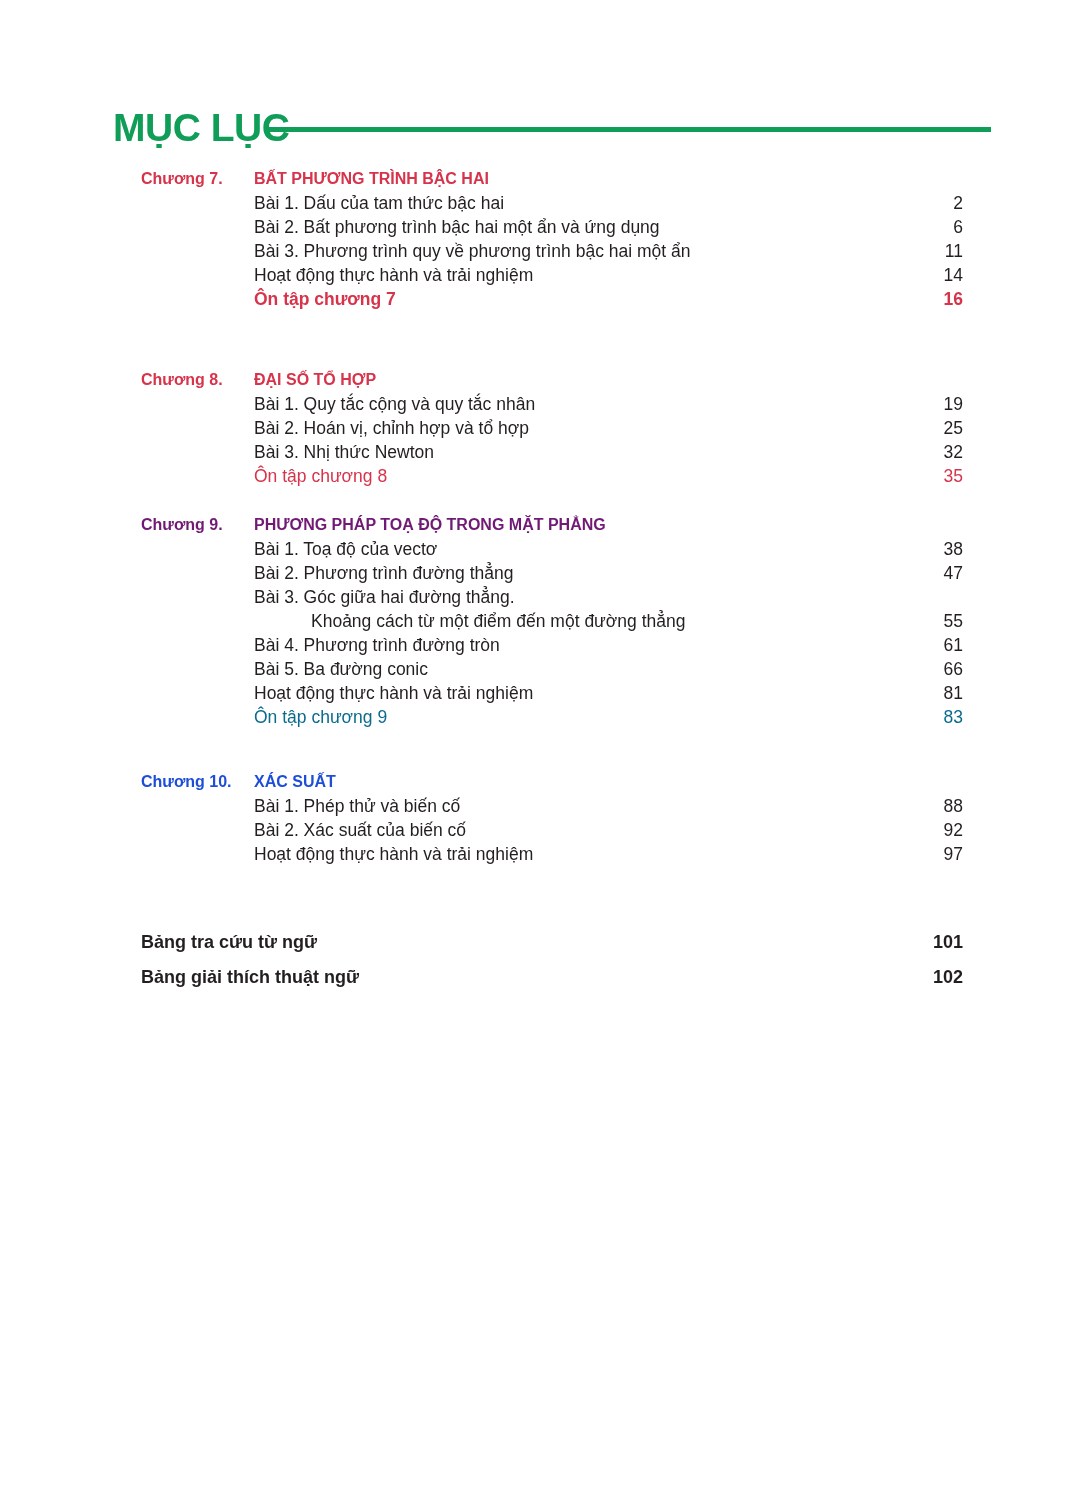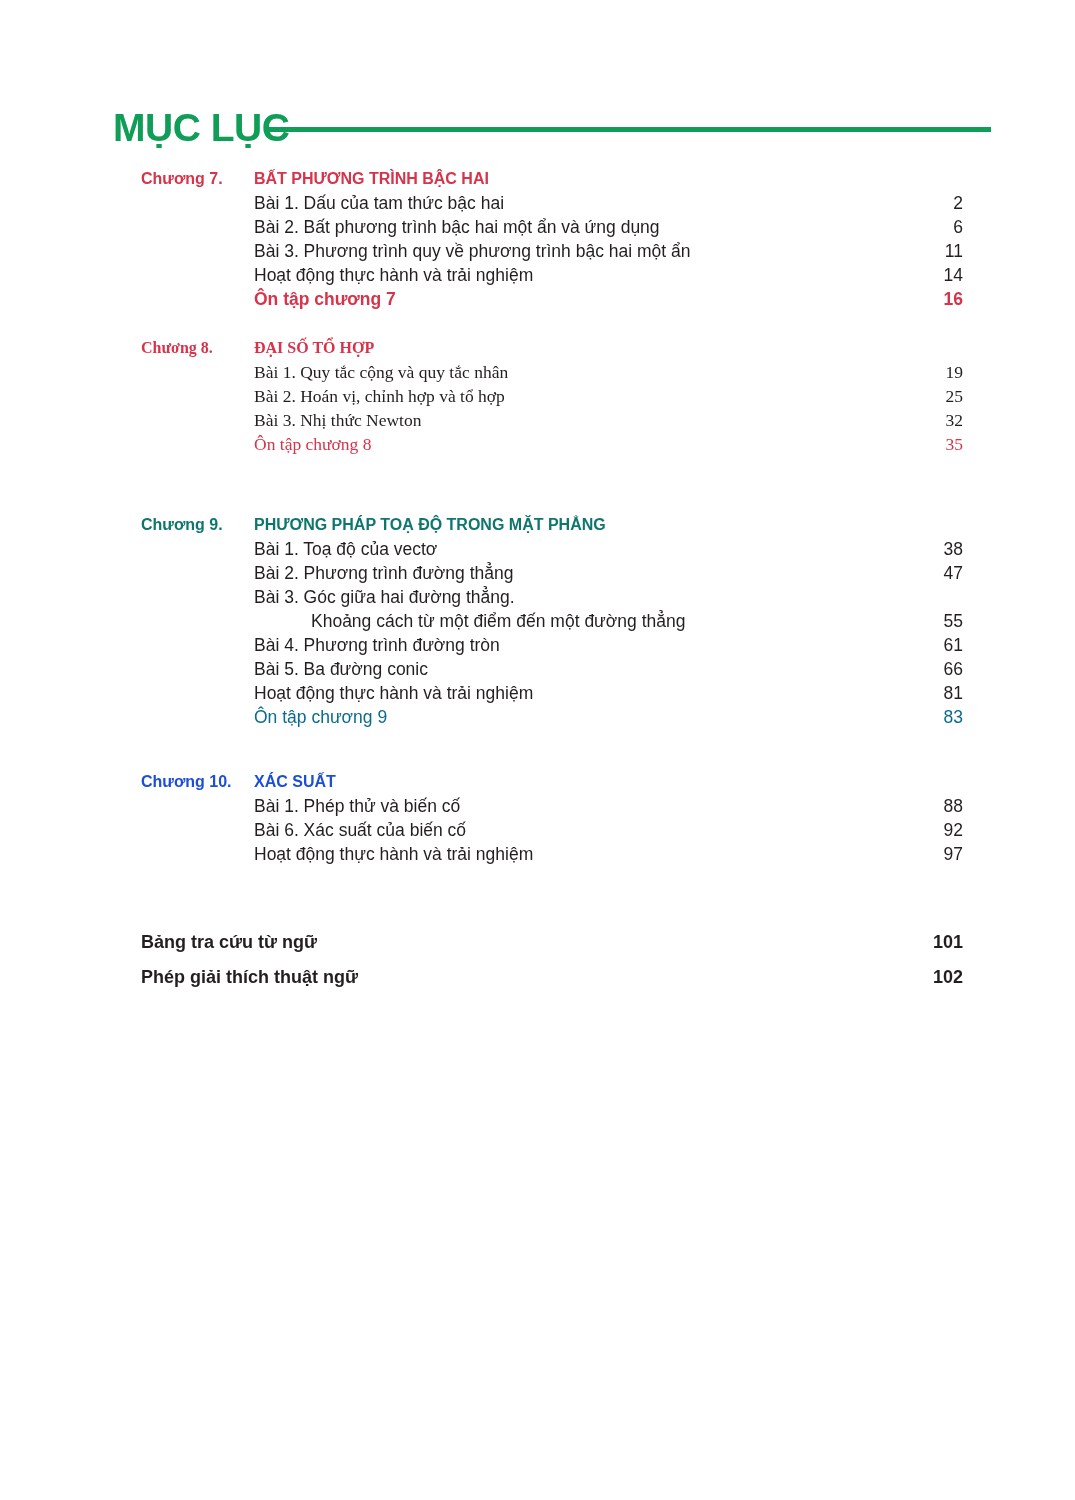--- a/index.html
+++ b/index.html
@@ -60,21 +60,21 @@
   <div class="row">
       <span class="label">Hoạt động thực hành và trải nghiệm</span>
       <span class="page">14</span>
     </div>
   <div class="row" style="color:#d7334a;font-weight:bold;">
       <span class="label">Ôn tập chương 7</span>
       <span class="page">16</span>
     </div>
 </div>
 
-<div class="chapter" style="top:336px;font-family:Liberation Serif, serif;">
+<div class="chapter" style="top:368px;">
   <div class="ch-head" style="color:#d7334a;">
     <span class="ch-num">Chương 8.</span>
     <span class="ch-title">ĐẠI SỐ TỔ HỢP</span>
   </div>
   <div class="row">
       <span class="label">Bài 1.  Quy tắc cộng và quy tắc nhân</span>
       <span class="page">19</span>
     </div>
   <div class="row">
       <span class="label">Bài 2.  Hoán vị, chỉnh hợp và tổ hợp</span>
@@ -84,21 +84,21 @@
       <span class="label">Bài 3.  Nhị thức Newton</span>
       <span class="page">32</span>
     </div>
   <div class="row" style="color:#d7334a;">
       <span class="label">Ôn tập chương 8</span>
       <span class="page">35</span>
     </div>
 </div>
 
 <div class="chapter" style="top:513px;">
-  <div class="ch-head" style="color:#0f766e;">
+  <div class="ch-head" style="color:#701a75;">
     <span class="ch-num">Chương 9.</span>
     <span class="ch-title">PHƯƠNG PHÁP TOẠ ĐỘ TRONG MẶT PHẲNG</span>
   </div>
   <div class="row">
       <span class="label">Bài 1.  Toạ độ của vectơ</span>
       <span class="page">38</span>
     </div>
   <div class="row">
       <span class="label">Bài 2.  Phương trình đường thẳng</span>
       <span class="page">47</span>
@@ -132,29 +132,29 @@
 <div class="chapter" style="top:770px;">
   <div class="ch-head" style="color:#1d4ed8;">
     <span class="ch-num">Chương 10.</span>
     <span class="ch-title">XÁC SUẤT</span>
   </div>
   <div class="row">
       <span class="label">Bài 1.  Phép thử và biến cố</span>
       <span class="page">88</span>
     </div>
   <div class="row">
-      <span class="label">Bài 6.  Xác suất của biến cố</span>
+      <span class="label">Bài 2.  Xác suất của biến cố</span>
       <span class="page">92</span>
     </div>
   <div class="row">
       <span class="label">Hoạt động thực hành và trải nghiệm</span>
       <span class="page">97</span>
     </div>
 </div>
 
 <div class="extra" style="top:930px;">
   <span class="label">Bảng tra cứu từ ngữ</span>
   <span class="page">101</span>
 </div>
 <div class="extra" style="top:965px;">
-  <span class="label">Phép giải thích thuật ngữ</span>
+  <span class="label">Bảng giải thích thuật ngữ</span>
   <span class="page">102</span>
 </div>
 
 </body></html>

